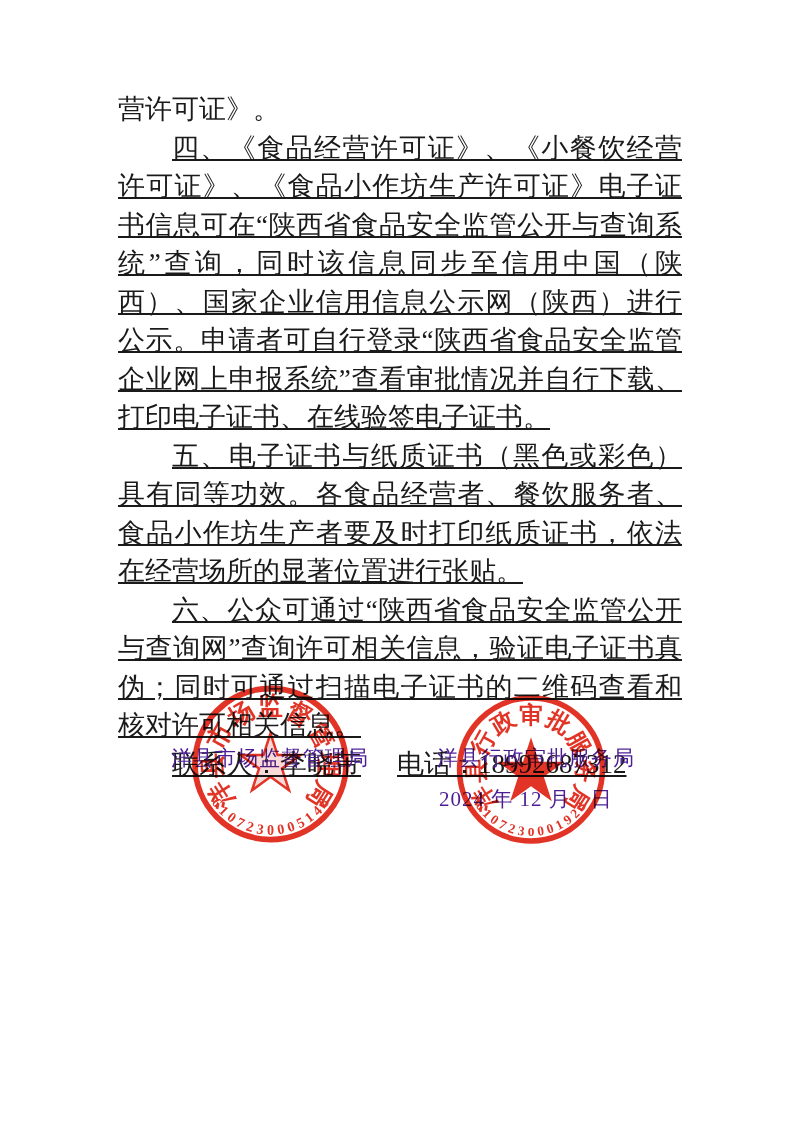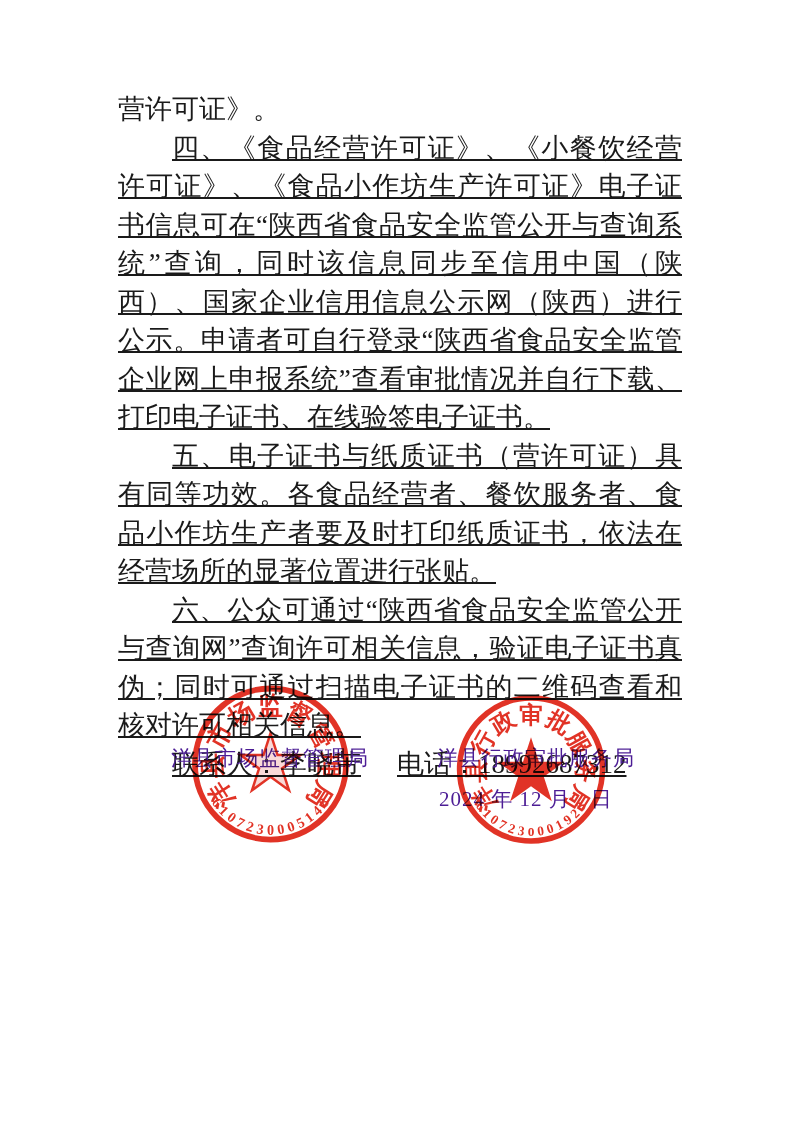--- a/index.html
+++ b/index.html
@@ -40,21 +40,21 @@
   .seal text{font-family:"Liberation Serif","DejaVu Serif",serif;}
 </style>
 </head>
 <body>
 
 <div class="page">
 
   <div class="body-text">
     <p>营许可证》。</p>
     <p class="para">四、《食品经营许可证》、《小餐饮经营许可证》、《食品小作坊生产许可证》电子证书信息可在“陕西省食品安全监管公开与查询系统”查询，同时该信息同步至信用中国（陕西）、国家企业信用信息公示网（陕西）进行公示。申请者可自行登录“陕西省食品安全监管企业网上申报系统”查看审批情况并自行下载、打印电子证书、在线验签电子证书。</p>
-    <p class="para">五、电子证书与纸质证书（营许可证）具有同等功效。各食品经营者、餐饮服务者、食品小作坊生产者要及时打印纸质证书，依法在经营场所的显著位置进行张贴。</p>
+    <p class="para">五、电子证书与纸质证书（黑色或彩色）具有同等功效。各食品经营者、餐饮服务者、食品小作坊生产者要及时打印纸质证书，依法在经营场所的显著位置进行张贴。</p>
     <p class="para">六、公众可通过“陕西省食品安全监管公开与查询网”查询许可相关信息，验证电子证书真伪；同时可通过扫描电子证书的二维码查看和核对许可相关信息。</p>
     <p class="para contact"><span>联系人：</span><span>李晓芾</span><span class="hgap"></span><span>电话：</span><span>18992687312</span></p>
   </div>
 
   <div class="sig sig-left-org">洋县市场监督管理局</div>
   <div class="sig sig-right-org">洋县行政审批服务局</div>
   <div class="sig sig-date"><span>2024 年 12 月</span><span class="daygap"></span><span>日</span></div>
 
   <svg class="seal seal-left" viewBox="0 0 200 200">
       <circle cx="100" cy="100" r="91" fill="none" stroke="#e0281a" stroke-width="7"></circle>

